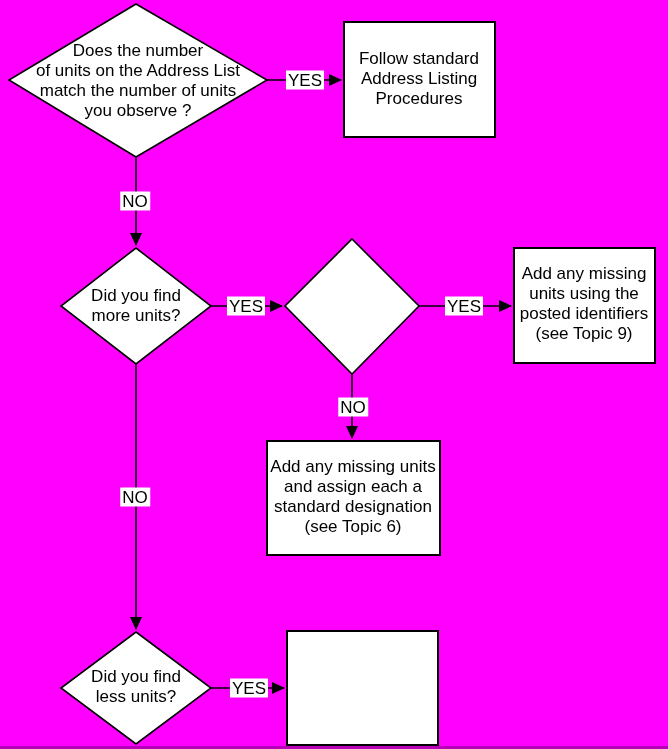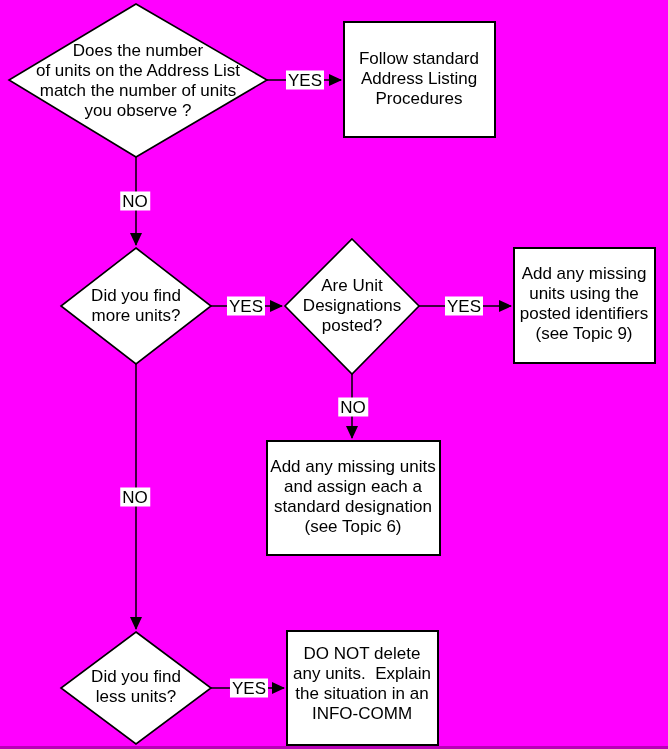--- a/index.html
+++ b/index.html
@@ -59,37 +59,30 @@
 
   <div class="node-text" style="left:138px;top:81px;width:230px">Does the number
 of units on the Address List
 match the number of units
 you observe ?</div>
   <div class="node-text" style="left:419px;top:79px;width:145px">Follow standard
 Address Listing
 Procedures</div>
   <div class="node-text" style="left:136px;top:306px;width:140px">Did you find
 more units?</div>
-  <div class="node-text" style="left:352px;top:306px;width:130px">Are Unit
-Designations
-posted?</div>
   <div class="node-text" style="left:584px;top:304px;width:138px">Add any missing
 units using the
 posted identifiers
 (see Topic 9)</div>
   <div class="node-text" style="left:353px;top:497px;width:170px">Add any missing units
 and assign each a
 standard designation
 (see Topic 6)</div>
   <div class="node-text" style="left:136px;top:687px;width:140px">Did you find
 less units?</div>
-  <div class="node-text" style="left:362px;top:684px;width:148px">DO NOT delete
-any units.  Explain
-the situation in an
-INFO-COMM</div>
 
   <div class="edge-label" style="left:305px;top:80px">YES</div>
   <div class="edge-label" style="left:135px;top:201px">NO</div>
   <div class="edge-label" style="left:246px;top:306px">YES</div>
   <div class="edge-label" style="left:464px;top:306px">YES</div>
   <div class="edge-label" style="left:353px;top:407px">NO</div>
   <div class="edge-label" style="left:135px;top:497px">NO</div>
   <div class="edge-label" style="left:249px;top:688px">YES</div>
 
   <div class="bottom-edge"></div>

